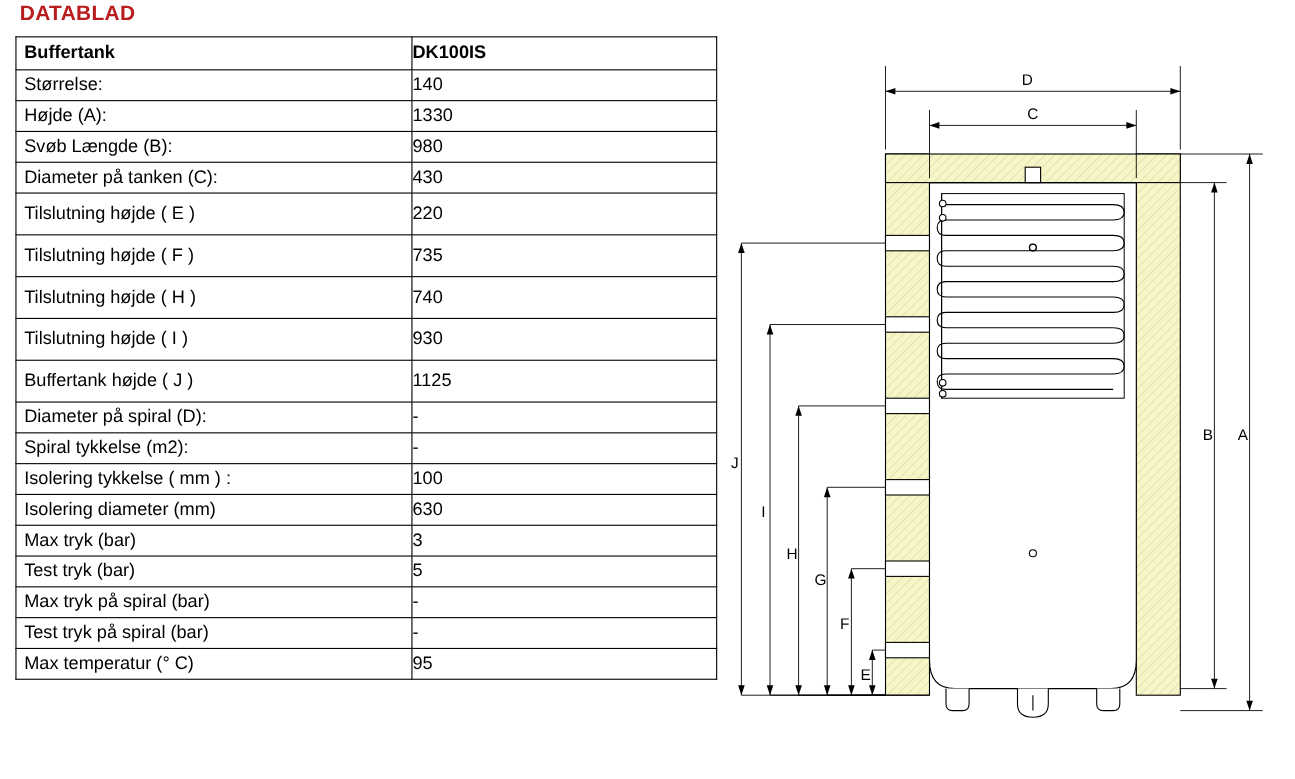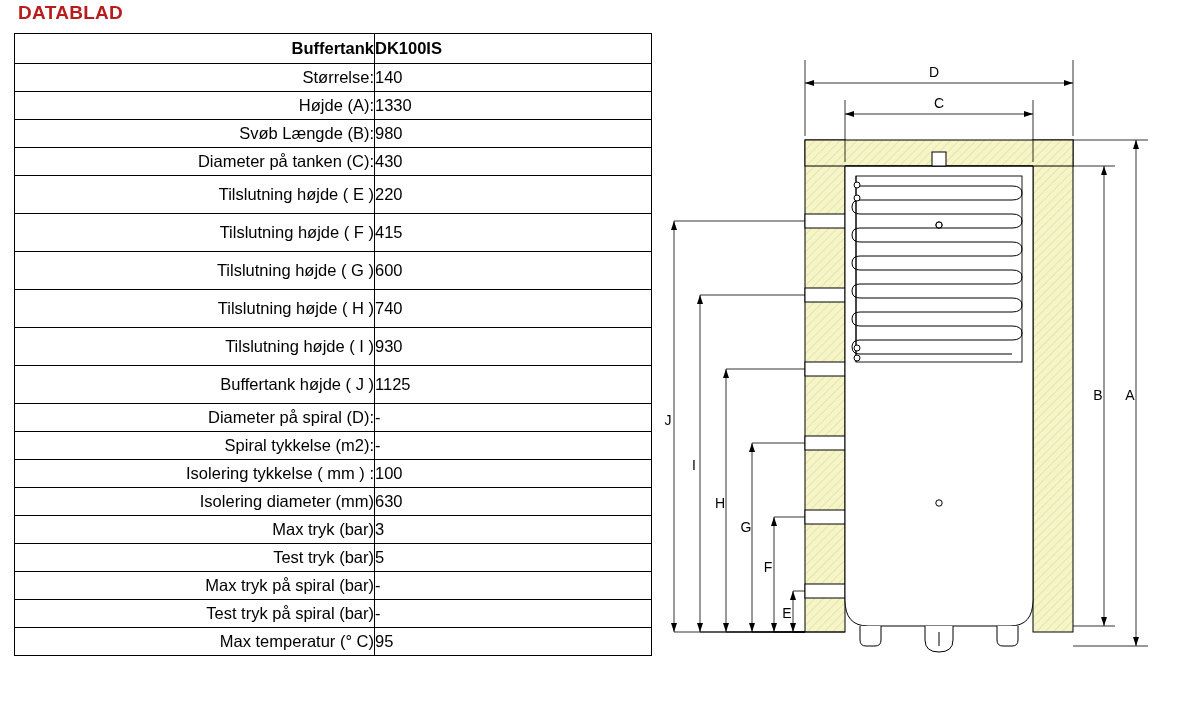--- a/index.html
+++ b/index.html
@@ -35,21 +35,20 @@
   .spec-table td {
     border: 1px solid #000;
     font-size: 16.5px;
     color: #000;
     padding: 0 0 0 7px;
     height: 27px;
     line-height: 1.05;
     vertical-align: middle;
     white-space: nowrap;
     overflow: hidden;
-    text-align: right;
   }
   .spec-table td.value {
     text-align: left;
     padding-left: 0;
   }
   .spec-table tr.head td {
     font-weight: bold;
     height: 29px;
   }
   .spec-table tr.tall td {
@@ -100,25 +99,21 @@
     <tr>
       <td>Diameter på tanken (C):</td>
       <td class="value">430</td>
     </tr>
     <tr class="tall">
       <td>Tilslutning højde ( E )</td>
       <td class="value">220</td>
     </tr>
     <tr class="tall">
       <td>Tilslutning højde ( F )</td>
-      <td class="value">415</td>
-    </tr>
-    <tr class="tall">
-      <td>Tilslutning højde ( G )</td>
-      <td class="value">600</td>
+      <td class="value">735</td>
     </tr>
     <tr class="tall">
       <td>Tilslutning højde ( H )</td>
       <td class="value">740</td>
     </tr>
     <tr class="tall">
       <td>Tilslutning højde ( I )</td>
       <td class="value">930</td>
     </tr>
     <tr class="tall">

